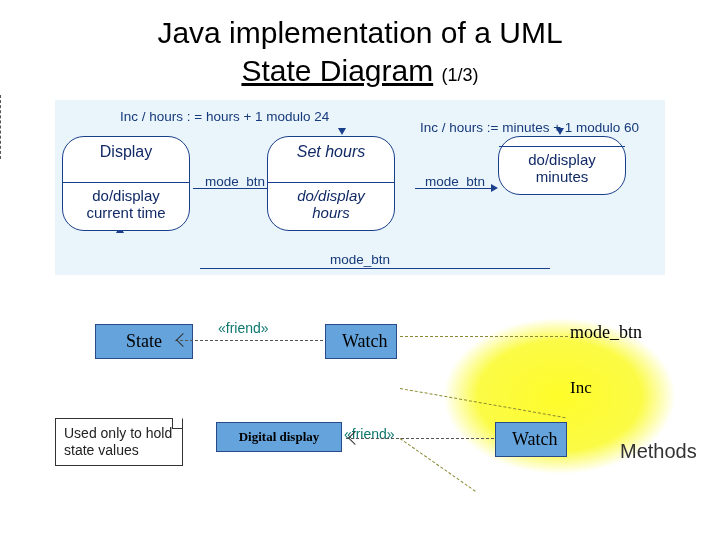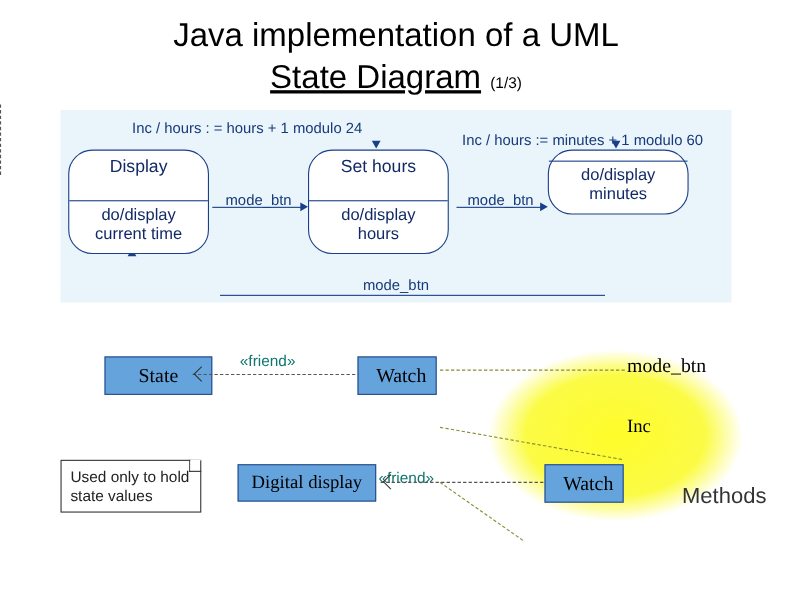--- a/index.html
+++ b/index.html
@@ -11,21 +11,21 @@
     background: #fff;
     position: relative;
     overflow: hidden;
   }
   .title {
     text-align: center;
     font-size: 30px;
     padding: 14px 10px 6px;
     line-height: 1.25;
   }
-  .title .sub { font-size: 14px; vertical-align: baseline; }
+  .title .sub { font-size: 18px; vertical-align: baseline; }
   .title .ul { text-decoration: underline; }
 
   
   .upper {
     position: absolute;
     left: 55px; top: 100px;
     width: 610px; height: 175px;
     background: #eaf4fb;
   }
 
@@ -41,21 +41,21 @@
     color: #112a66;
     text-align: center;
   }
   .state .name { font-weight: normal; margin-bottom: 21px; }
   .state hr {
     border: none; border-top: 1.5px solid #1a3f8a;
     margin: 3px -10px 4px;
   }
   .state .body { font-size: 15px; line-height: 1.15; }
   #st-display { left: 62px;  top: 136px; }
-  #st-hours   { left: 280px; top: 136px; }
+  #st-hours   { left: 267px; top: 136px; font-style: italic; }
   #st-minutes { left: 498px; top: 136px; }
 
   
   .tlabel {
     position: absolute;
     font-size: 13.5px;
     color: #163a7a;
     white-space: nowrap;
   }
   #lab-inc-h   { left: 120px; top: 109px; }
@@ -89,21 +89,21 @@
     background: #64a3db;
     border: 1px solid #2a4a87;
     padding: 6px 16px;
     font-family: "Times New Roman", serif;
     font-size: 18px;
     color: #000;
     text-align: center;
   }
   #cls-state   { left: 95px;  top: 324px; width: 98px; }
   #cls-watch1  { left: 325px; top: 324px; width: 72px; }
-  #cls-digital { left: 216px; top: 422px; width: 126px; font-size:17px; padding:6px 8px; }
+  #cls-digital { left: 216px; top: 422px; width: 126px; font-size:13px; padding:6px 8px;font-weight:bold; }
   #cls-watch2  { left: 495px; top: 422px; width: 72px; }
 
   .friend {
     position: absolute;
     font-size: 14px;
     color: #0f766e;
   }
   #fr1 { left: 218px; top: 320px; }
   #fr2 { left: 344px; top: 426px; }
 

